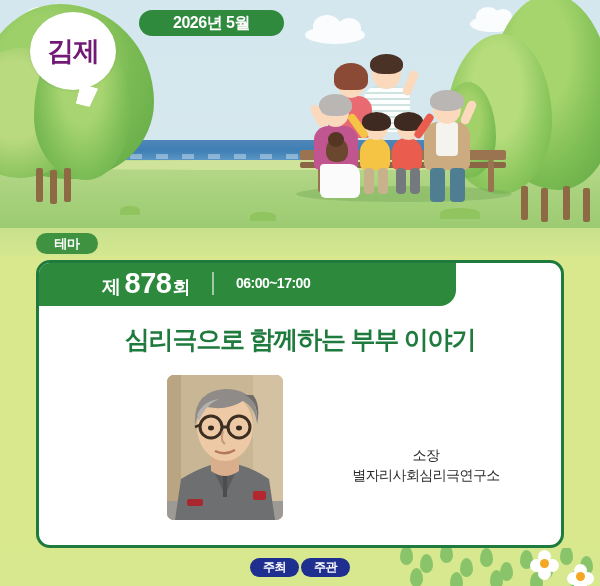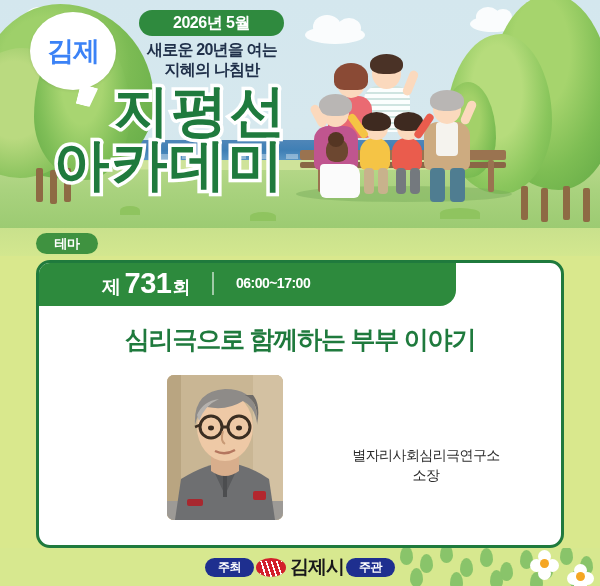--- a/index.html
+++ b/index.html
@@ -84,21 +84,21 @@
 
   
   .bubble { position:absolute; left:30px; top:12px; width:86px; height:78px;
             background:#fff; border-radius:50%; z-index:6;
             display:flex; align-items:center; justify-content:center;
             box-shadow:0 1px 3px rgba(0,0,0,.08); }
   .bubble::after { content:""; position:absolute; left:48px; bottom:-16px;
             width:0; height:0; border-left:14px solid #fff; border-right:4px solid transparent;
             border-top:20px solid #fff; border-bottom:0;
             transform:rotate(14deg); border-radius:0 0 6px 0; }
-  .bubble span { font-size:27px; font-weight:bold; color:#3b82f6; letter-spacing:-1px;
+  .bubble span { font-size:27px; font-weight:bold; color:#701a75; letter-spacing:-1px;
             position:relative; z-index:2; }
 
   .date-pill { position:absolute; left:139px; top:10px; width:145px; height:26px;
             background:#2f8a3e; border-radius:14px; z-index:6;
             display:flex; align-items:center; justify-content:center; }
   .date-pill span { color:#fff; font-size:16px; font-weight:bold; letter-spacing:-.5px; }
 
   .subtitle { position:absolute; left:129px; top:40px; width:166px; text-align:center; z-index:6;
             color:#20304a; font-size:16px; font-weight:bold; line-height:1.28; letter-spacing:-.8px; }
 
@@ -275,43 +275,35 @@
     </div>
 
     <div class="bubble">
       <span>김제</span>
     </div>
 
     <div class="date-pill">
       <span>2026년 5월</span>
     </div>
 
-    <div class="subtitle">
-      <div>새로운 20년을 여는</div>
-      <div>지혜의 나침반</div>
-    </div>
-
-    <div class="bigtitle">
-      <span class="ln l1">지평선</span>
-      <span class="ln l2">아카데미</span>
-    </div>
+
   </div>
 
   <div class="theme-band">
     <div class="theme-pill">
       <span>테마</span>
     </div>
   </div>
 
   <div class="card">
 
     <div class="sessionbar">
       <div class="sess-no">
         <span class="pre">제</span>
-        <span class="num">731</span>
+        <span class="num">878</span>
         <span class="suf">회</span>
       </div>
       <div class="divider"></div>
       <span class="sess-time">06:00~17:00</span>
     </div>
 
     <div class="lect-title">심리극으로 함께하는 부부 이야기</div>
 
     <div class="photo">
       <svg viewBox="0 0 116 145" width="116" height="145">
@@ -340,22 +332,22 @@
         <line x1="33" y1="50" x2="28" y2="52" stroke="#3b2e22" stroke-width="2.5"></line>
 
         <ellipse cx="44" cy="53" rx="3" ry="2.4" fill="#35291f"></ellipse>
         <ellipse cx="72" cy="53" rx="3" ry="2.4" fill="#35291f"></ellipse>
         <path d="M56 56 q-3 10 2 13" stroke="#c89a76" stroke-width="2" fill="none"></path>
         <path d="M48 76 q10 5 20 -1" stroke="#b4765f" stroke-width="2.4" fill="none"></path>
       </svg>
     </div>
 
     <div class="speaker-org">
+      <div>소장</div>
       <div>별자리사회심리극연구소</div>
-      <div>소장</div>
     </div>
   </div>
 
   <div class="footer">
     <div class="leafbg">
       <div class="leaf" style="left:10px;top:-2px;"></div>
       <div class="leaf" style="left:30px;top:6px;"></div>
       <div class="leaf" style="left:50px;top:-4px;"></div>
       <div class="leaf" style="left:70px;top:10px;"></div>
       <div class="leaf" style="left:90px;top:0px;"></div>
@@ -383,24 +375,20 @@
       <div class="pet" style="left:0;top:8px;"></div>
       <div class="pet" style="left:14px;top:8px;"></div>
       <div class="pet" style="left:7px;top:15px;"></div>
       <div class="ctr" style="left:9px;top:8px;"></div>
     </div>
 
     <div class="f-row">
       <div class="f-pill">
         <span>주최</span>
       </div>
-      <div class="gimje-logo">
-        <div class="gimje-mark"></div>
-        <div class="gimje-text">김제시</div>
-      </div>
 
       <div class="f-pill">
         <span>주관</span>
       </div>
     </div>
   </div>
 
 </div>
 
 </body></html>

